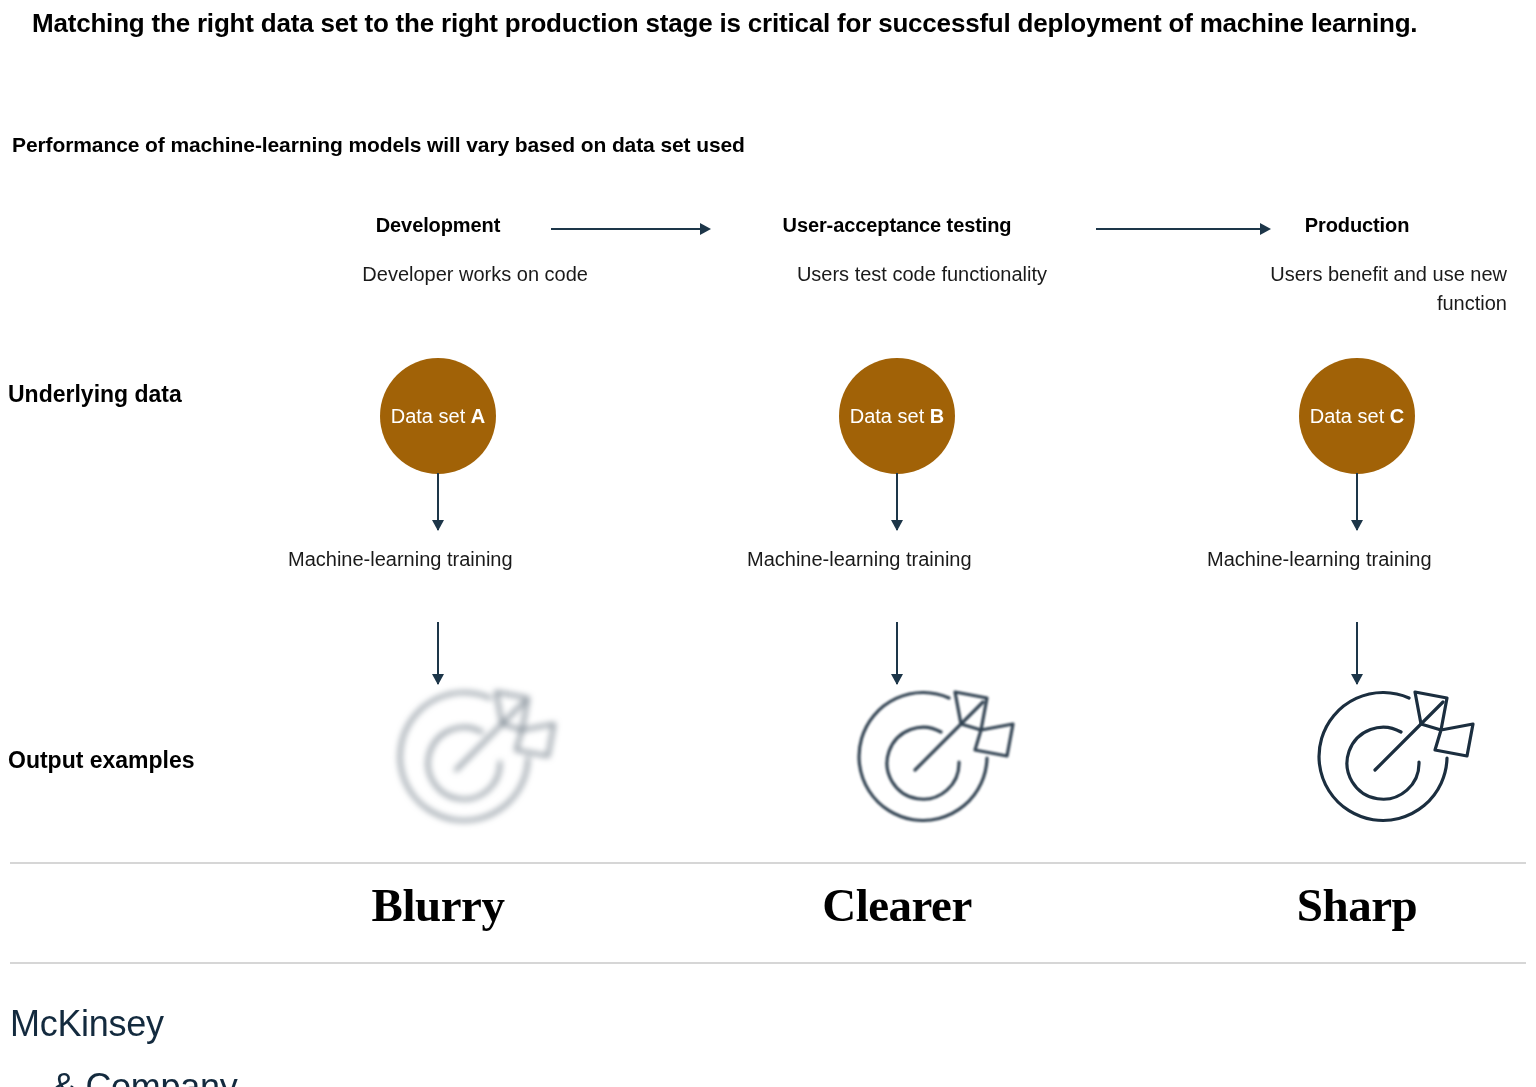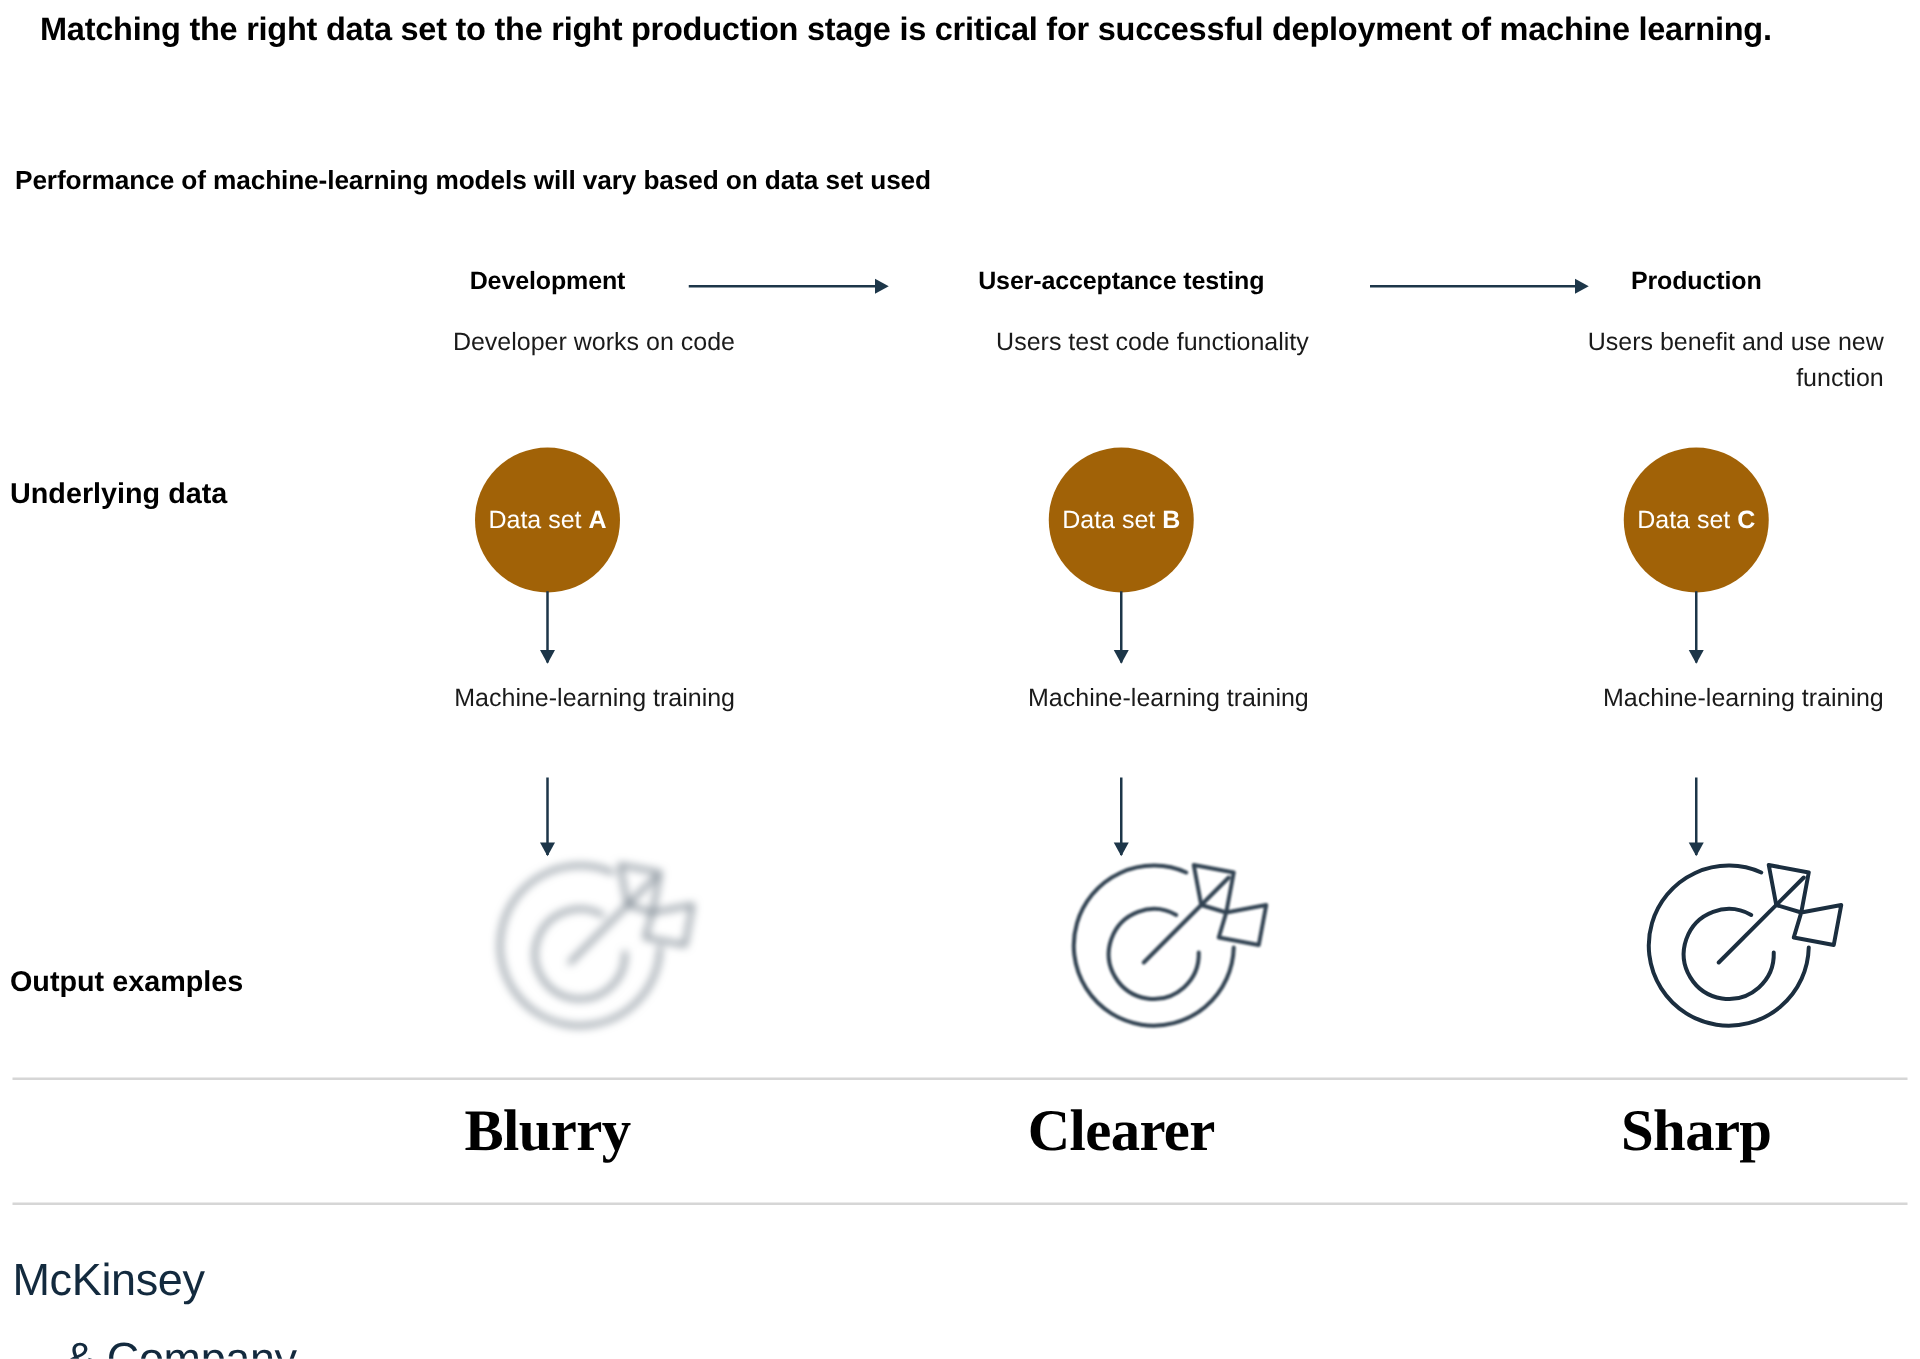--- a/index.html
+++ b/index.html
@@ -42,21 +42,21 @@
   
   .row-label {
     position: absolute;
     left: 8px;
     font-size: 23px;
     font-weight: bold;
     line-height: 1.35;
     color: #000000;
   }
   #row-label-underlying { top: 379px; }
-  #row-label-output     { top: 770px; }
+  #row-label-output     { top: 745px; }
 
   
   .col {
     position: absolute;
     top: 0;
     width: 300px;
     height: 1087px;
   }
   #col-0 { left: 288px; }
   #col-1 { left: 747px; }
@@ -98,21 +98,21 @@
     text-align: center;
     font-size: 20px;
     line-height: 1.4;
   }
   .circle b { font-weight: bold; }
 
   .ml-text {
     position: absolute;
     top: 545px;
     width: 300px;
-    text-align: right;
+    text-align: left;
     font-size: 20px;
     line-height: 1.45;
     color: #1a1a1a;
   }
 
   
   .v-arrow {
     position: absolute;
     left: 149px;
     width: 2px;

